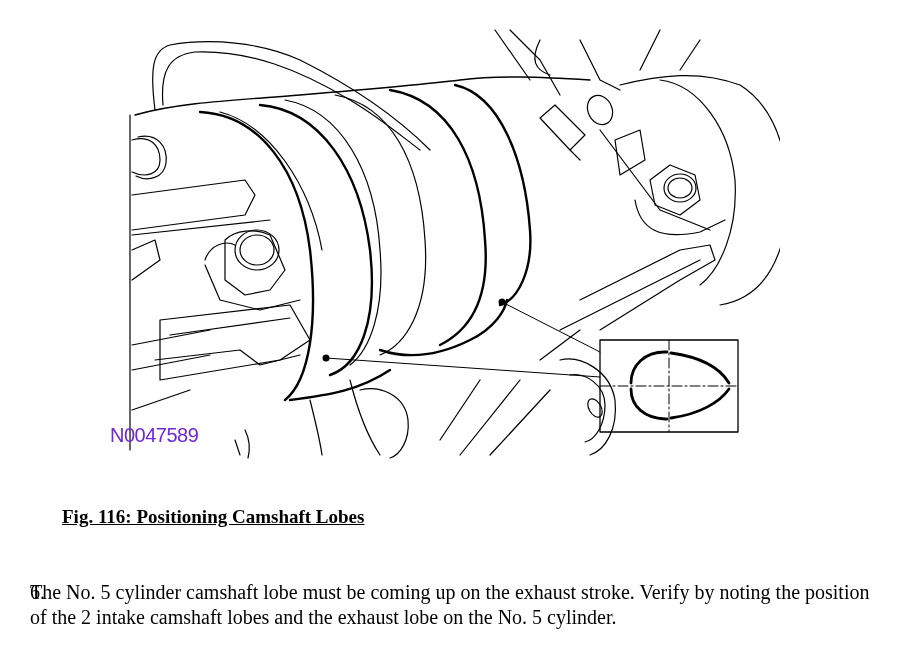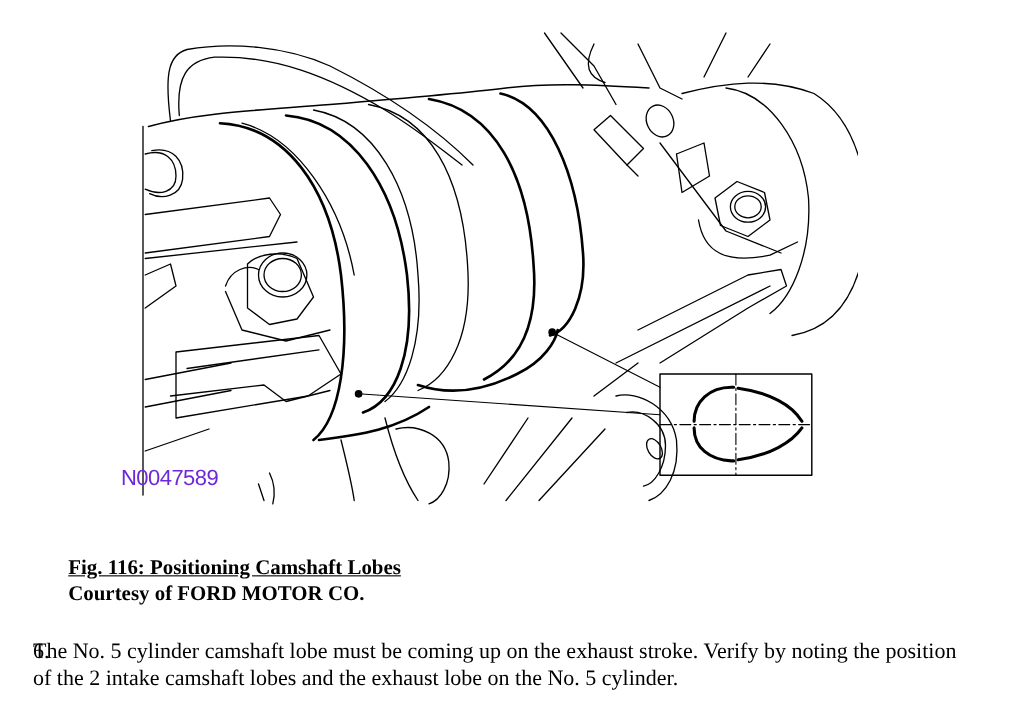--- a/index.html
+++ b/index.html
@@ -40,20 +40,21 @@
       margin-left: 23px;
     }
     .caption {
       position: absolute;
       left: 62px;
       top: 505px;
       font-family: "Liberation Serif", serif;
       font-weight: bold;
       font-size: 19px;
       line-height: 23px;
+      text-align: right;
     }
     .caption .title {
       text-decoration: underline;
       display: block;
     }
     .caption .credit {
       display: block;
     }
     .step {
       position: absolute;
@@ -171,19 +172,18 @@
     <path d="M571,383 C571,365 585,352 605,352 L607,352" stroke-width="2.8"></path>
     <path d="M611,353 C640,357 660,368 669,383" stroke-width="2.8"></path>
     <path d="M571,389 C571,407 585,418 605,419 L607,419" stroke-width="2.8"></path>
     <path d="M611,418 C640,414 660,402 669,389" stroke-width="2.8"></path>
   </svg>
   <div class="fig-id">N0047589</div>
 </div>
 
 <div class="caption">
   <span class="title">Fig. 116: Positioning Camshaft Lobes</span>
-  <span class="credit">Courtesy of FORD MOTOR CO.</span>
 </div>
 
 <div class="step">
   <span class="num">6.</span>
   <span class="text">The No. 5 cylinder camshaft lobe must be coming up on the exhaust stroke. Verify by noting the position of the 2 intake camshaft lobes and the exhaust lobe on the No. 5 cylinder.</span>
 </div>
 
 </body></html>

